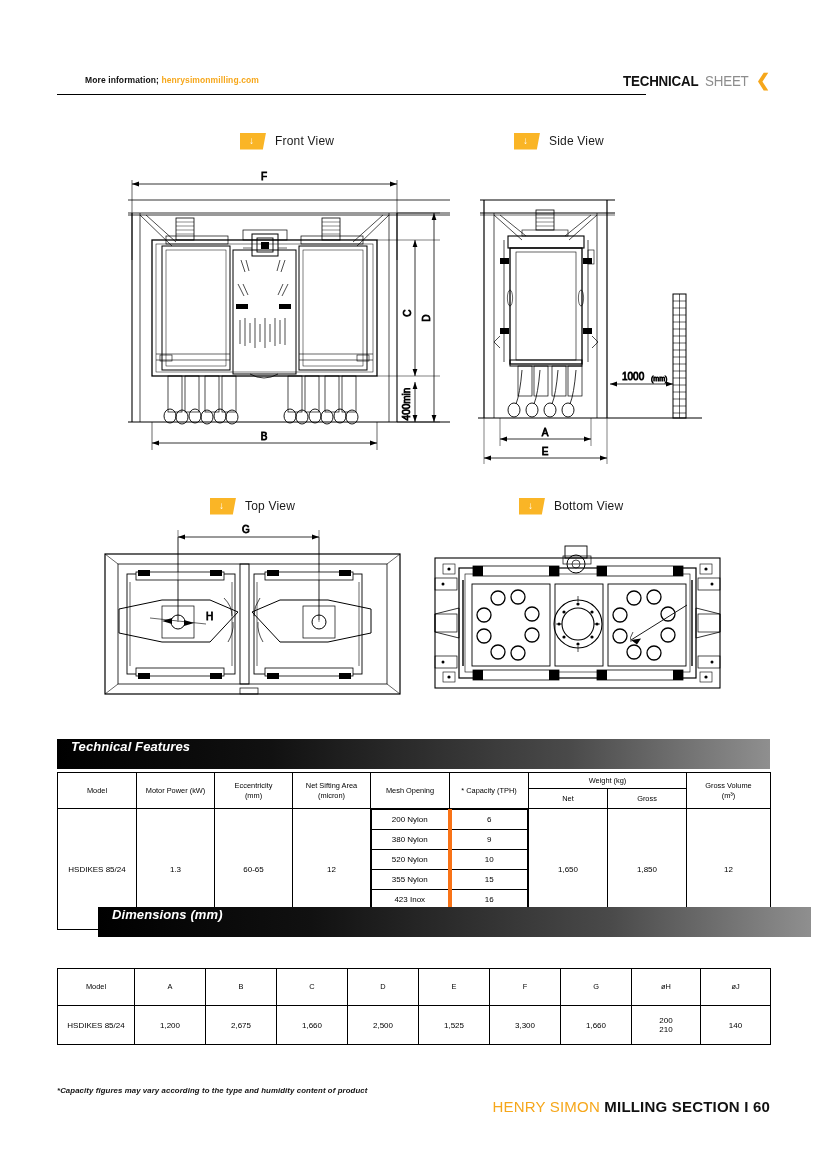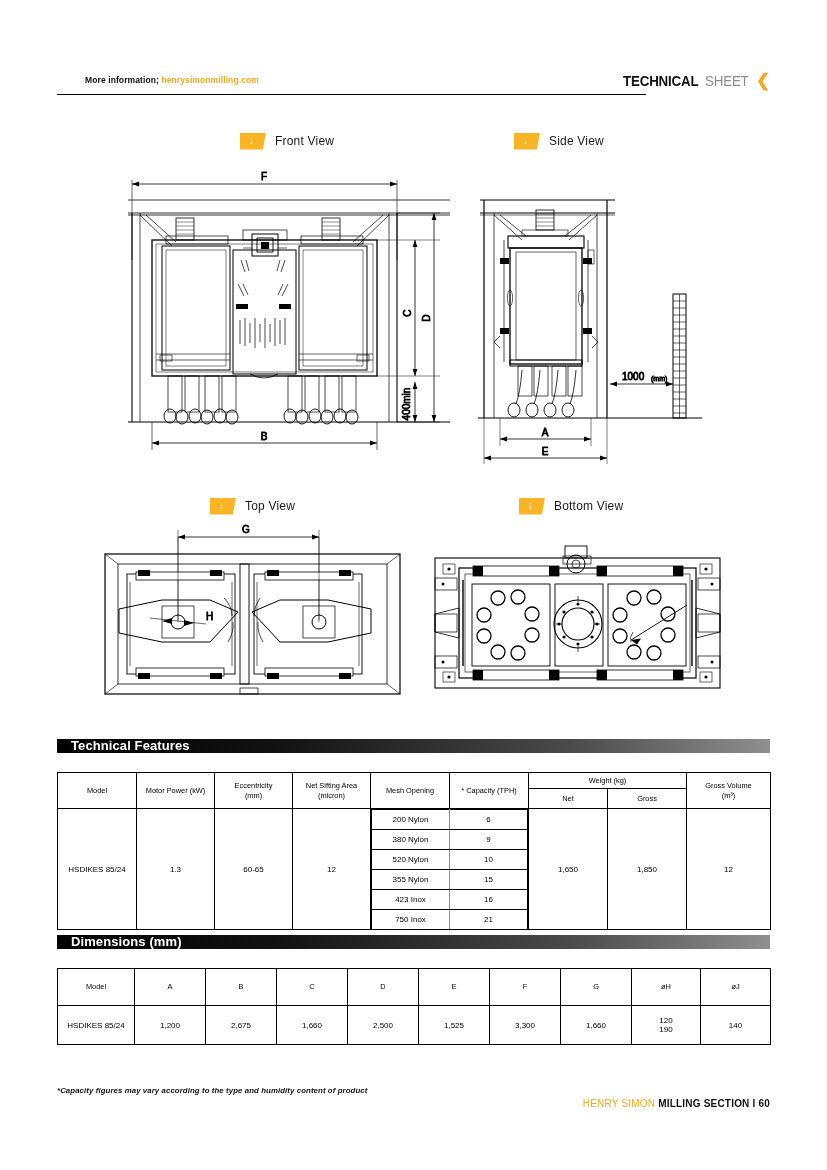--- a/index.html
+++ b/index.html
@@ -104,24 +104,25 @@
 
   
   .drawing { position: absolute; }
   .drawing svg { display: block; }
 
   
   .section-bar {
     position: absolute;
     left: 57px;
     width: 713px;
-    height: 14px;
+    height: 30px;
     background: linear-gradient(to right, #000000 0%, #111111 30%, #4a4a4a 72%, #8f8f8f 100%);
     display: flex;
-    align-items: flex-end;
+    align-items: flex-start;
+    font-style: italic;
   }
   .section-bar .stitle {
     color: #fff;
     font-size: 13px;
     font-weight: bold;
     margin-left: 14px;
     letter-spacing: .1px;
   }
 
   table.tsheet {
@@ -153,39 +154,39 @@
     table-layout: fixed;
   }
   .sub-table td {
     border: 0;
     border-bottom: 1px solid #000;
     height: 19px;
     font-size: 7.6px;
     text-align: center;
   }
   .sub-table tr:last-child td { border-bottom: 0; }
-  .sub-table td.mesh { border-right: 1px solid #f97316; }
+  .sub-table td.mesh { border-right: 4px solid #f97316; }
   td.nested { padding: 0; }
 
   .footnote {
     position: absolute;
     left: 57px;
     font-size: 7.8px;
     font-style: italic;
     font-weight: bold;
     color: #111;
     letter-spacing: .1px;
   }
 
   
   #footer {
     position: absolute;
     right: 57px;
     top: 1098px;
-    font-size: 10px;
+    font-size: 15px;
     letter-spacing: .2px;
     white-space: nowrap;
   }
   #footer .brand { color: #F6A71B; }
   #footer .sect { color: #111; font-weight: bold; }
 
   .dimtext {
     font-family: "Liberation Sans", sans-serif;
     font-size: 10px;
     fill: #000;
@@ -738,21 +739,21 @@
             </tbody>
         </table>
       </td>
       <td>1,650</td>
       <td>1,850</td>
       <td>12</td>
     </tr>
   </tbody>
 </table>
 
-<div class="section-bar" style="top:935px;">
+<div class="section-bar" style="top:907px;margin-left:41px;">
   <span class="stitle">Dimensions (mm)</span>
 </div>
 
 <table class="tsheet" style="top:968px;">
   <colgroup>
     <col style="width:77px">
       <col style="width:71px">
       <col style="width:71px">
     <col style="width:71px">
       <col style="width:71px">
@@ -780,22 +781,22 @@
     <tr>
       <td style="height:38px">HSDIKES 85/24</td>
       <td>1,200</td>
       <td>2,675</td>
       <td>1,660</td>
       <td>2,500</td>
       <td>1,525</td>
       <td>3,300</td>
       <td>1,660</td>
       <td>
-        <div>120</div>
-        <div>190</div>
+        <div>200</div>
+        <div>210</div>
       </td>
       <td>140</td>
     </tr>
   </tbody>
 </table>
 
 <div class="footnote" style="top:1086px;">*Capacity figures may vary according to the type and humidity content of product</div>
 
 <div id="footer">
   <span class="brand">HENRY SIMON</span>

